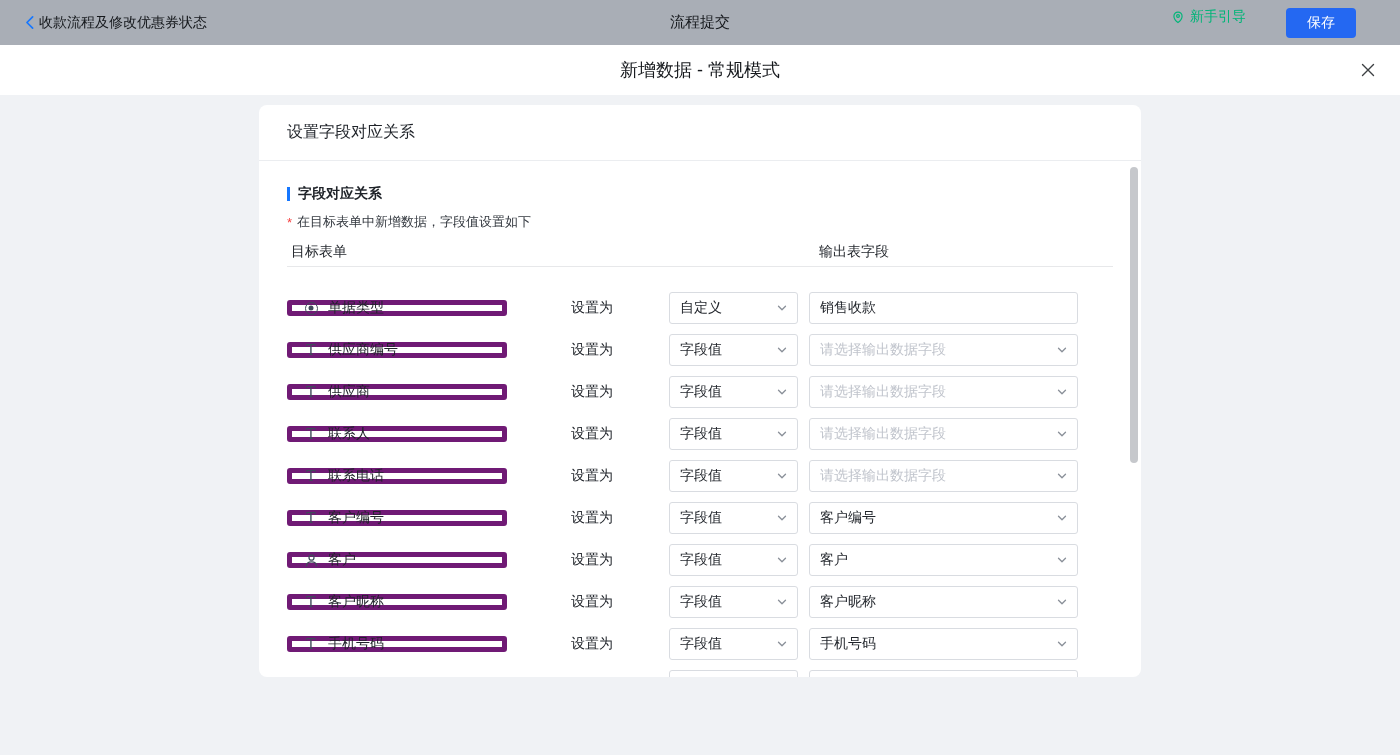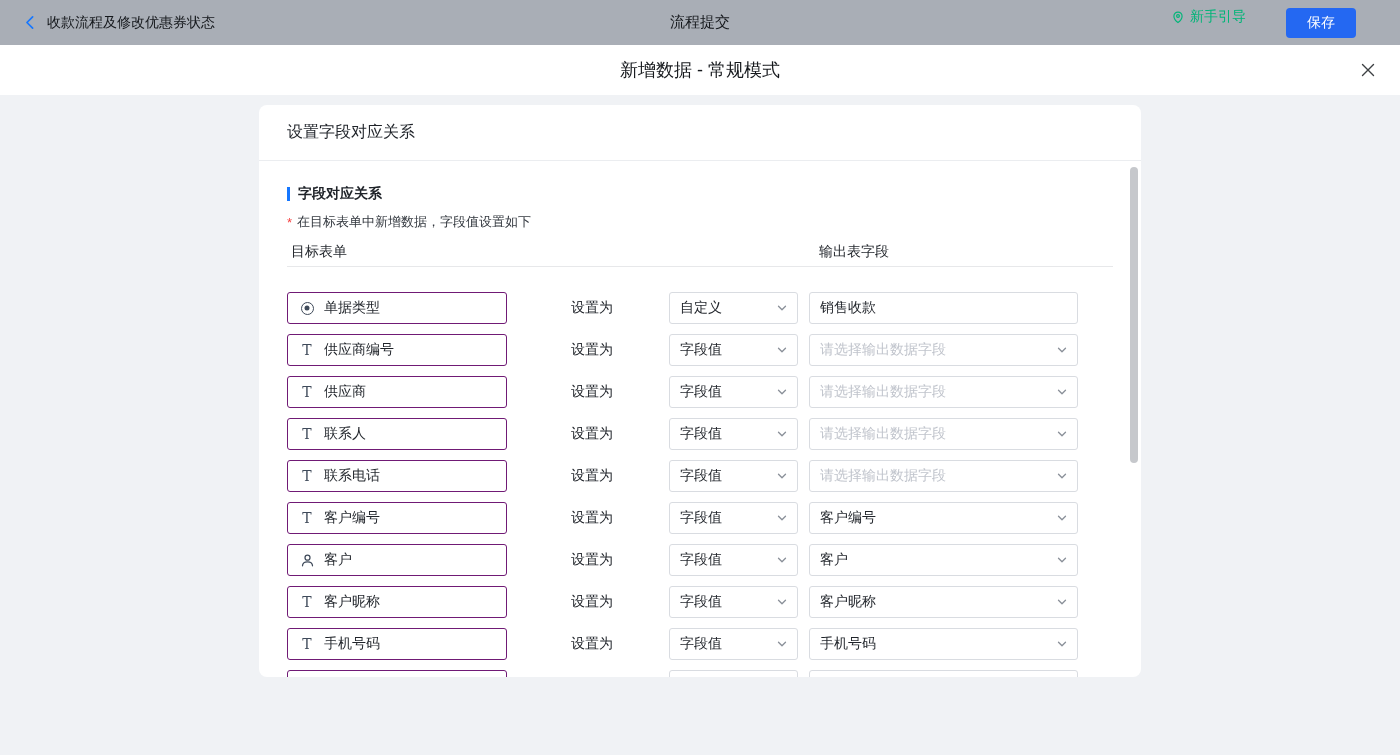--- a/index.html
+++ b/index.html
@@ -9,21 +9,21 @@
     background:#f0f2f5;
     color:#1f2329;
   }
 
   
   .topbar {
     height:45px; background:#a9aeb6;
     display:flex; align-items:center;
     padding:0 44px 0 22px; position:relative;
   }
-  .back { display:flex; align-items:center; gap:8px; cursor:pointer; z-index:2; }
+  .back { display:flex; align-items:center; cursor:pointer; z-index:2; }
   .back-icon { display:flex; align-items:center; }
   .back-label { font-size:14px; color:#15181c; }
   .topbar-title {
     position:absolute; left:0; right:0; text-align:center;
     font-size:15px; color:#15181c; z-index:1;
   }
   .topbar-right { margin-left:auto; display:flex; align-items:flex-start; z-index:2; }
   .guide { display:flex; align-items:center; gap:5px; color:#00b578; font-size:14px; margin-right:40px; cursor:pointer; }
   .save-btn {
     background:#2468f2; color:#fff; font-size:14px;
@@ -57,22 +57,22 @@
   .hint .req { color:#f53f3f; margin-right:5px; font-size:13px; }
 
   .cols { position:relative; height:24px; border-bottom:1px solid #e7e8ea; font-size:14px; color:#1f2329; }
   .col-left { position:absolute; left:4px; top:0; }
   .col-right { position:absolute; left:532px; top:0; }
 
   .rows { height:410px; overflow:hidden; padding-top:20px; }
   .map-row { height:42px; display:flex; align-items:center; }
 
   .field-box {
-    width:220px; height:32px; background:#fff;
-    border:1px solid #701a75; border-radius:3px;
+    width:220px; height:16px; background:#fff;
+    border:5px solid #701a75; border-radius:3px;
     display:flex; align-items:center; padding:0 11px; cursor:pointer;
   }
   .f-icon { width:16px; display:flex; justify-content:center; align-items:center; margin-right:9px; color:#3f4a5a; }
   .t-glyph { font-family:"DejaVu Serif",serif; font-size:14px; line-height:1; }
   .radio-glyph { display:inline-block; width:13px; height:13px; border:1.5px solid currentColor; border-radius:50%; position:relative; }
   .radio-glyph::after {
     content:""; position:absolute; left:50%; top:50%; transform:translate(-50%,-50%);
     width:5px; height:5px; background:currentColor; border-radius:50%;
   }
   .f-label { font-size:14px; color:#1f2329; white-space:nowrap; }

